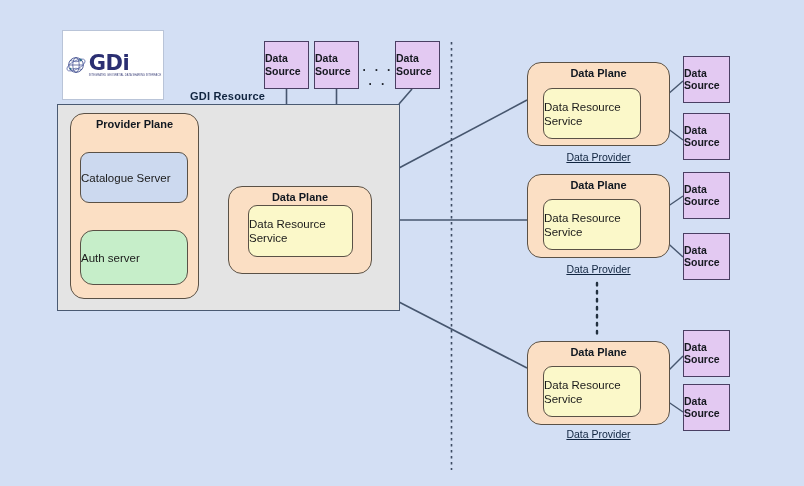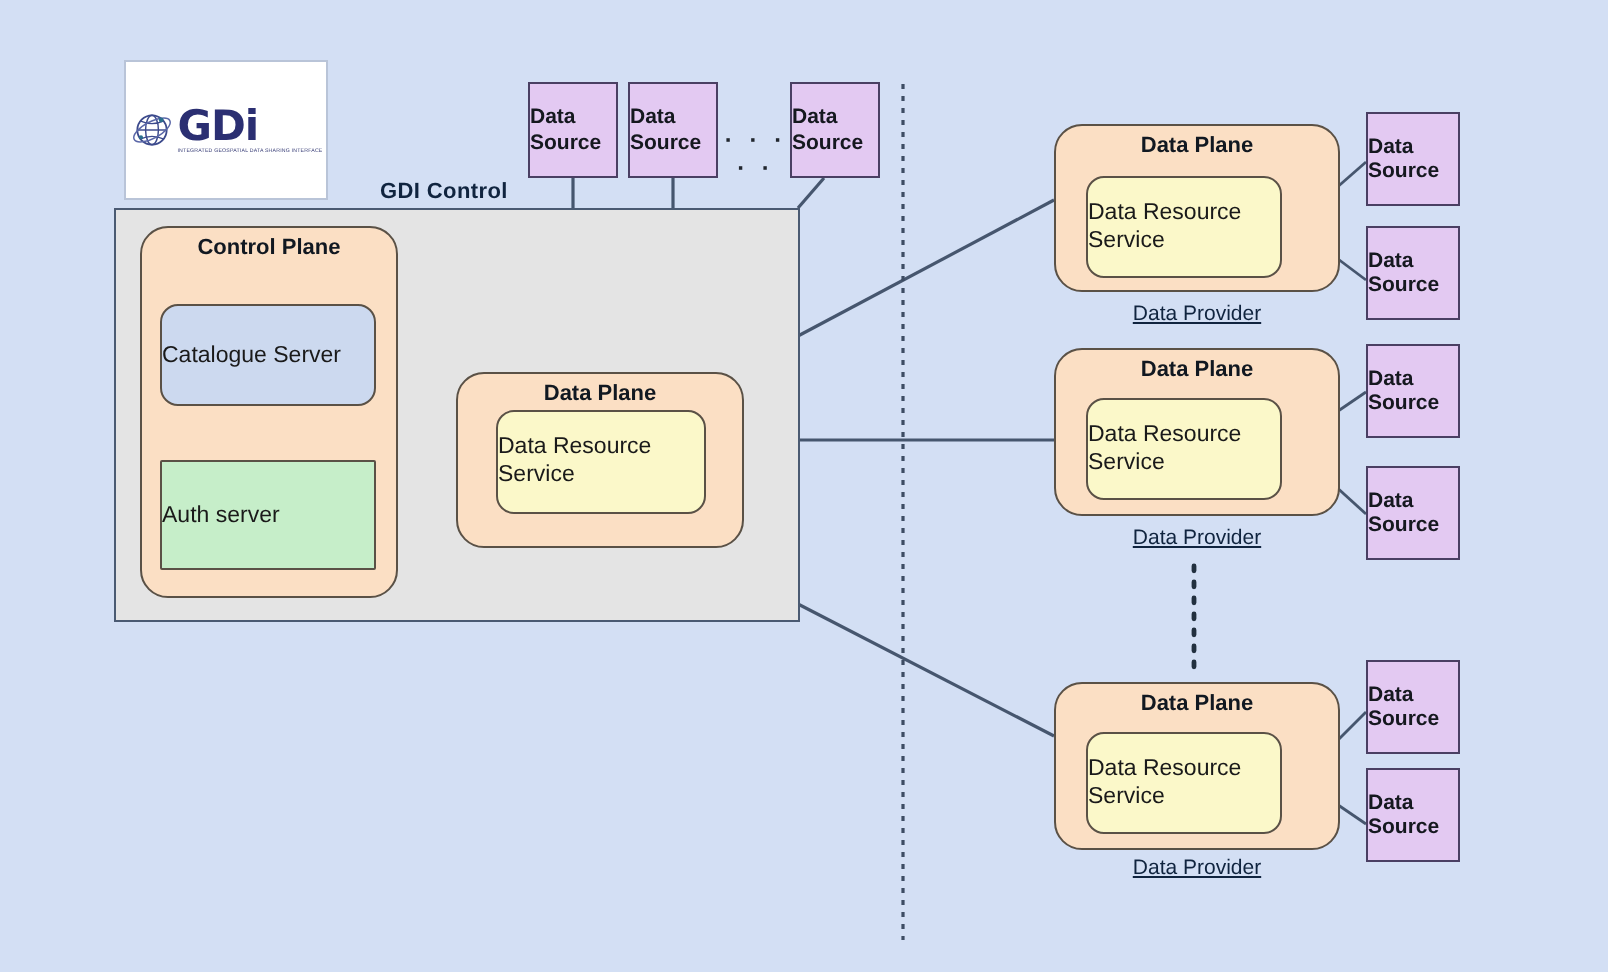--- a/index.html
+++ b/index.html
@@ -86,21 +86,21 @@
     left: 0; right: 0; top: 50%;
     transform: translateY(-50%);
     text-align: left;
     font-size: 11.5px;
     color: #1a1a1a;
     line-height: 1.25;
   }
 
   #control-plane { left: 70px; top: 113px; width: 129px; height: 186px; }
   #catalogue-server { left: 80px; top: 152px; width: 108px; height: 51px; border-radius: 9px; border: 1.3px solid #5a5146; }
-  #auth-server { left: 80px; top: 230px; width: 108px; height: 55px; border-radius: 1px; border: 1.3px solid #5a5146; }
+  #auth-server { left: 80px; top: 230px; width: 108px; height: 55px; border-radius: 13px; border: 1.3px solid #5a5146; }
 
   #platform-data-plane { left: 228px; top: 186px; width: 144px; height: 88px; }
   #platform-drs { left: 248px; top: 205px; width: 105px; height: 52px; border-radius: 9px; border: 1.3px solid #5a5146; }
 
   
   .ds-top {
     width: 45px; height: 48px;
     border: 1.4px solid #4a3f63;
     background: #e3c9f2;
   }
@@ -197,25 +197,25 @@
         <circle cx="34" cy="13" r="2.6" fill="#2b6f8c"></circle>
         <circle cx="12" cy="32" r="2.2" fill="#2b6f8c"></circle>
       </svg>
       <div id="logo-text-wrap">
         <div id="logo-word">GDi</div>
         <div id="logo-sub">INTEGRATED GEOSPATIAL DATA SHARING INTERFACE</div>
       </div>
     </div>
   </div>
 
-  <div class="abs" id="gdi-platform-label">GDI Control</div>
+  <div class="abs" id="gdi-platform-label">GDI Resource</div>
   <div class="abs" id="gdi-platform-box"></div>
 
   <div class="abs rbox peach" id="control-plane">
-    <div class="grp-title">Control Plane</div>
+    <div class="grp-title">Provider Plane</div>
   </div>
   <div class="abs blue" id="catalogue-server">
     <div class="inner-label">Catalogue Server</div>
   </div>
   <div class="abs green" id="auth-server">
     <div class="inner-label">Auth server</div>
   </div>
 
   <div class="abs rbox peach" id="platform-data-plane">
     <div class="grp-title">Data Plane</div>

